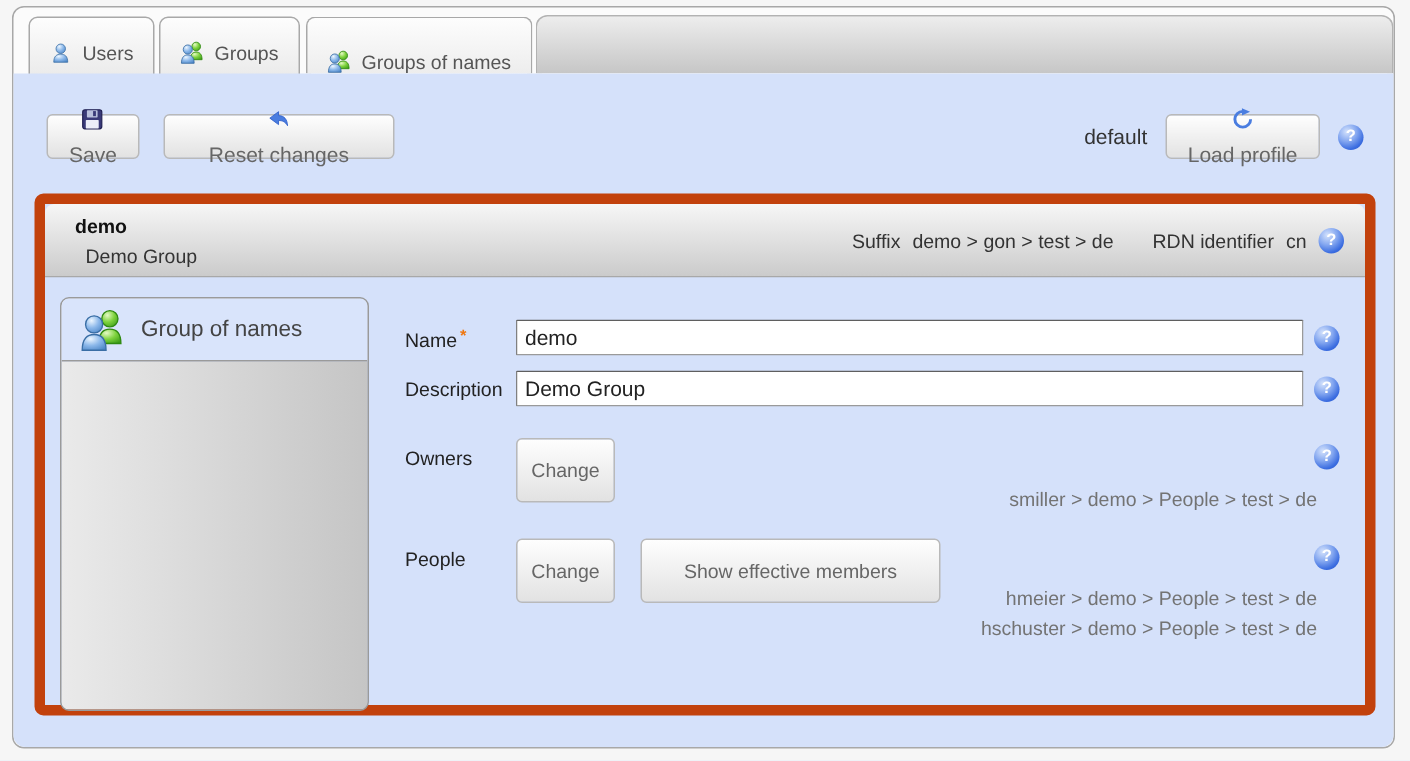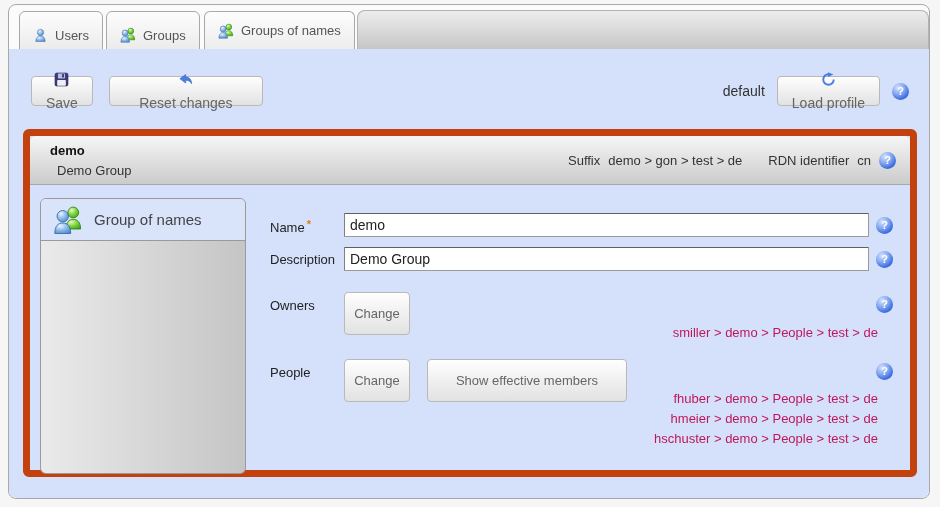--- a/index.html
+++ b/index.html
@@ -18,21 +18,21 @@
     position:absolute; left:348px; right:0; top:5px; bottom:0;
     background:linear-gradient(#ededed,#c6c6c6);
     border:1px solid #b2b2b2; border-bottom:none; border-radius:8px 8px 0 0;
   }
   .tab {
     position:absolute; top:6px; height:48px; display:flex; align-items:center; gap:7px;
     padding:0 13px; background:linear-gradient(#fdfdfd,#e7e7e7);
     border:1px solid #a8a8a8; border-radius:6px 6px 0 0;
     font-size:13px; color:#555; cursor:pointer; white-space:nowrap;
   }
-  .tab.active { height:38px; border-bottom:none; background:linear-gradient(#fdfdfd,#ededed); }
+  .tab.active { height:38px; border-bottom:none; background:linear-gradient(#fdfdfd,#ededed);align-items:flex-end; }
   
   .body {
     position:absolute; left:0; right:0; top:44px; bottom:0;
     background:#d5e1fa; border-radius:0 0 8px 8px;
   }
   .toolbar {
     position:absolute; left:22px; right:20px; top:27px; height:30px;
     display:flex; align-items:center; gap:16px;
   }
   .toolbar .right { margin-left:auto; display:flex; align-items:center; gap:12px; }
@@ -87,21 +87,21 @@
   }
   
   .flabel { position:absolute; font-size:13px; color:#222; white-space:nowrap; }
   .req { color:#ee7711; font-size:11px; font-weight:bold; vertical-align:4px; margin-left:2px; }
   .tinput {
     position:absolute; left:314px; width:525px; height:24px; padding:0 5px;
     font-family:"Liberation Sans", sans-serif; font-size:14px; color:#222;
     background:#fff; border:1px solid #9a9a9a; border-top-color:#5f5f5f; border-left-color:#808080;
     border-radius:1px;
   }
-  .dnlist { position:absolute; right:32px; text-align:right; font-size:13px; color:#be185d; line-height:20px; white-space:nowrap; }
+  .dnlist { position:absolute; right:32px; text-align:right; font-size:13px; color:#737373; line-height:20px; white-space:nowrap; }
   .icon { display:inline-flex; flex:0 0 auto; }
 </style>
 </head>
 <body>
 
 <svg width="0" height="0" style="position:absolute">
   <defs>
     <radialGradient id="gblue" cx="0.35" cy="0.28" r="0.85">
       <stop offset="0" stop-color="#ecf6ff"></stop>
         <stop offset="0.5" stop-color="#8cb8ea"></stop>
@@ -246,21 +246,20 @@
 
           <div class="flabel" style="left:240px; top:179px">People</div>
           <button class="btn small w-change" style="position:absolute; left:314px; top:173px">
             <span>Change</span>
           </button>
           <button class="btn small w-show" style="position:absolute; left:397px; top:173px">
             <span>Show effective members</span>
           </button>
           <span class="help" style="position:absolute; left:846px; top:177px"></span>
           <div class="dnlist" style="top:203px">
-            <div>fhuber &gt; demo &gt; People &gt; test &gt; de</div>
             <div>hmeier &gt; demo &gt; People &gt; test &gt; de</div>
             <div>hschuster &gt; demo &gt; People &gt; test &gt; de</div>
           </div>
 
         </div>
       </div>
 
     </div>
   </div>
 </div>

